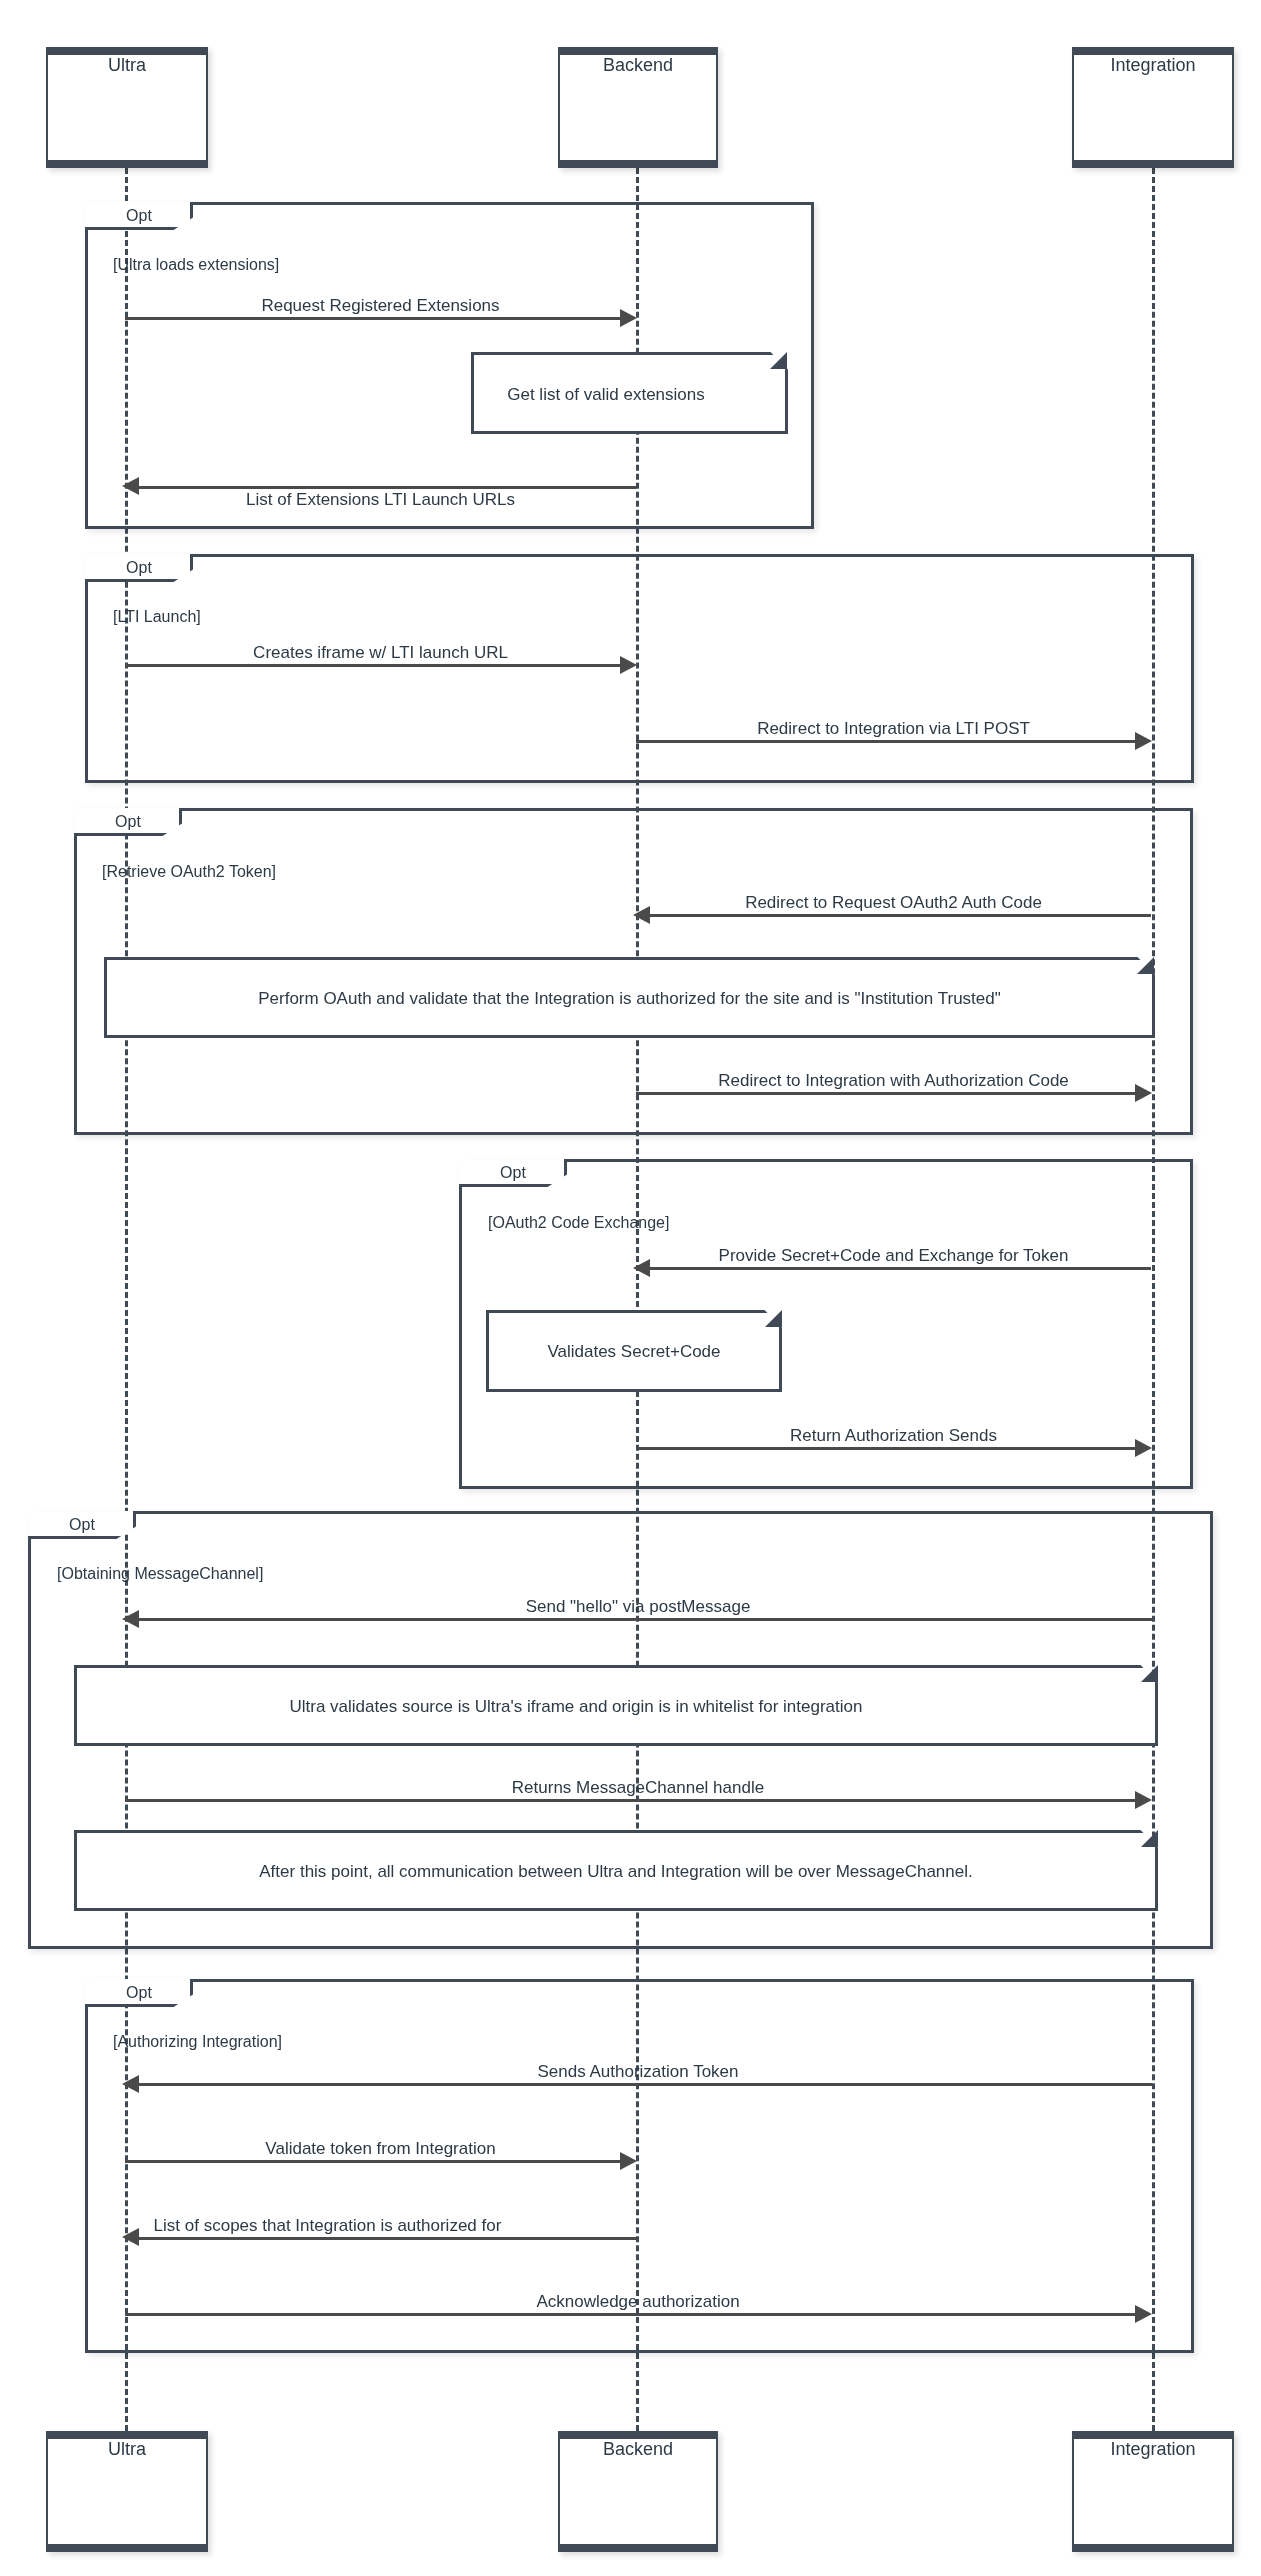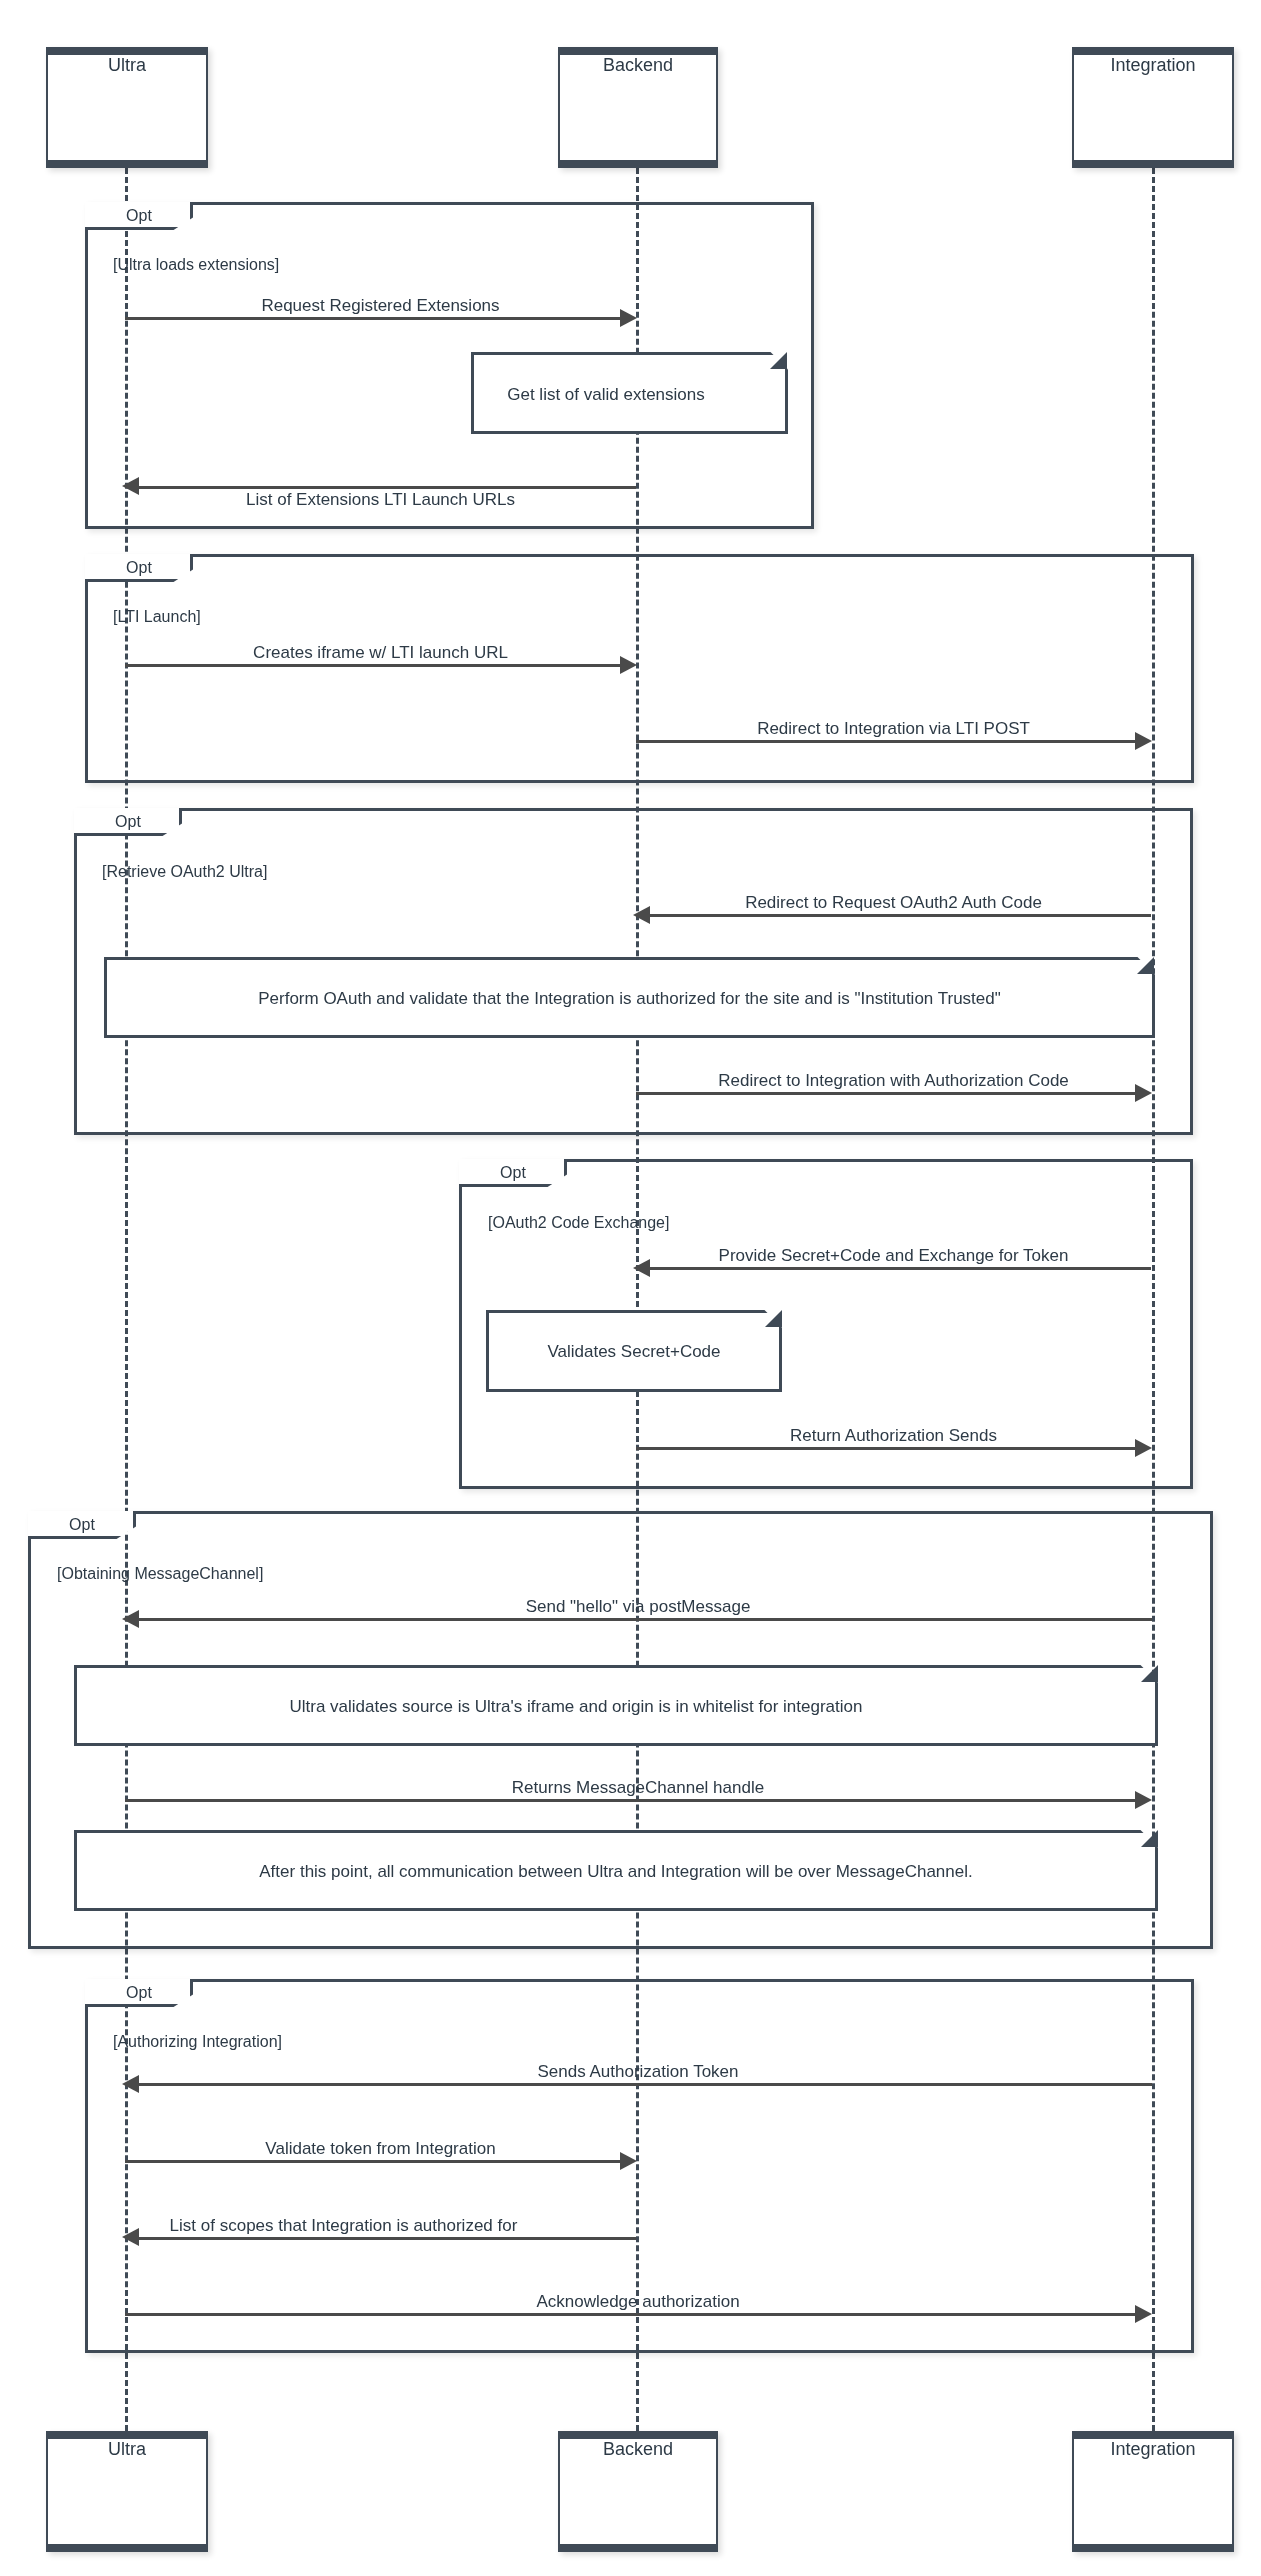--- a/index.html
+++ b/index.html
@@ -199,21 +199,21 @@
   <div class="msg-line" style="left:125px; top:664px; width:498px;"></div>
   <div class="arrow-right" style="left:620px; top:656px;"></div>
 
   <div class="msg-label" style="left:636px; top:719px; width:515px;">Redirect to Integration via LTI POST</div>
   <div class="msg-line" style="left:636px; top:740px; width:502px;"></div>
   <div class="arrow-right" style="left:1135px; top:732px;"></div>
 
   <div class="opt-frame" style="left:74px; top:808px; width:1119px; height:327px;"></div>
   <div class="opt-tab" style="left:74px; top:808px; width:108px;"></div>
   <div class="opt-tab-inner" style="left:74px; top:808px; width:108px;">Opt</div>
-  <div class="opt-cond" style="left:102px; top:863px;">[Retrieve OAuth2 Ultra]</div>
+  <div class="opt-cond" style="left:102px; top:863px;">[Retrieve OAuth2 Token]</div>
 
   <div class="msg-label" style="left:636px; top:893px; width:515px;">Redirect to Request OAuth2 Auth Code</div>
   <div class="msg-line" style="left:649px; top:914px; width:502px;"></div>
   <div class="arrow-left" style="left:633px; top:906px;"></div>
 
   <div class="note" style="left:104px; top:957px; width:1051px; height:81px;"></div>
   <div class="note-fold" style="left:1137px; top:957px;"></div>
   <div class="note-text" style="left:104px; top:989px; width:1051px; text-align:center;">Perform OAuth and validate that the Integration is authorized for the site and is "Institution Trusted"</div>
 
   <div class="msg-label" style="left:636px; top:1071px; width:515px;">Redirect to Integration with Authorization Code</div>
@@ -264,21 +264,21 @@
   <div class="opt-cond" style="left:113px; top:2033px;">[Authorizing Integration]</div>
 
   <div class="msg-label" style="left:125px; top:2062px; width:1026px;">Sends Authorization Token</div>
   <div class="msg-line" style="left:138px; top:2083px; width:1014px;"></div>
   <div class="arrow-left" style="left:122px; top:2075px;"></div>
 
   <div class="msg-label" style="left:125px; top:2139px; width:511px;">Validate token from Integration</div>
   <div class="msg-line" style="left:125px; top:2160px; width:498px;"></div>
   <div class="arrow-right" style="left:620px; top:2152px;"></div>
 
-  <div class="msg-label" style="left:125px; top:2216px; width:405px;padding-left:16px;">List of scopes that Integration is authorized for</div>
+  <div class="msg-label" style="left:125px; top:2216px; width:405px;">List of scopes that Integration is authorized for</div>
   <div class="msg-line" style="left:138px; top:2237px; width:498px;"></div>
   <div class="arrow-left" style="left:122px; top:2228px;"></div>
 
   <div class="msg-label" style="left:125px; top:2292px; width:1026px;">Acknowledge authorization</div>
   <div class="msg-line" style="left:125px; top:2313px; width:1014px;"></div>
   <div class="arrow-right" style="left:1135px; top:2305px;"></div>
 
   <div class="participant" style="left:46px; top:2431px; width:162px; height:121px;">
     <span>Ultra</span>
   </div>

